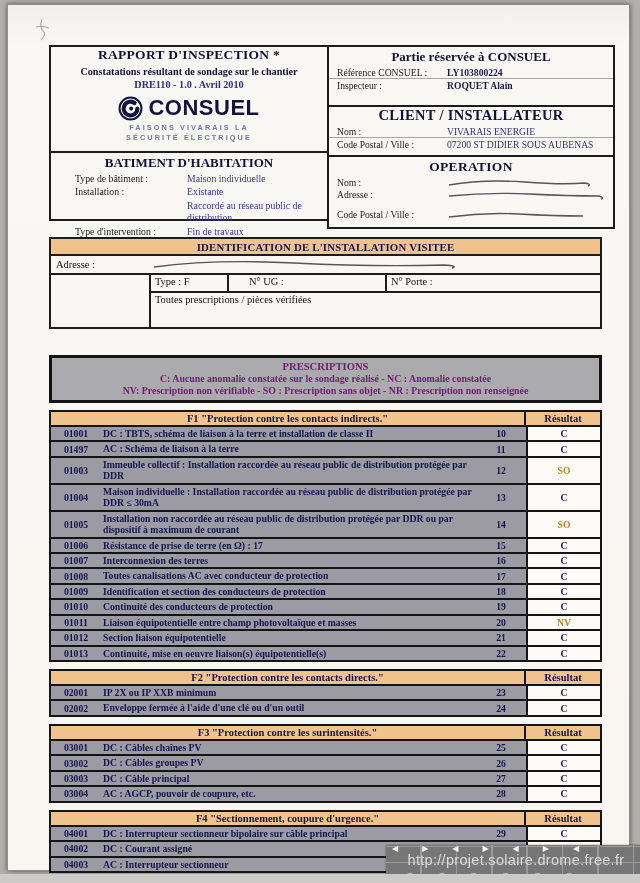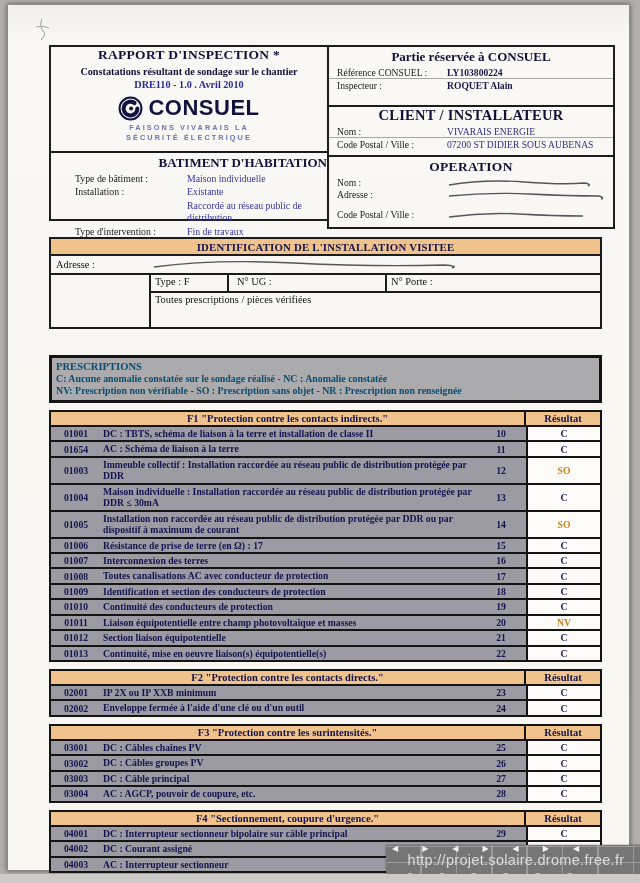--- a/index.html
+++ b/index.html
@@ -19,21 +19,21 @@
   .box+.box{margin-top:-2px}
   .rapport-box{height:108px;text-align:center;}
   .rapport-title{font-size:13.5px;font-weight:bold;color:#10103a;letter-spacing:.3px}
   .rapport-sub{font-size:10.2px;font-weight:bold;margin-top:3px;color:#10103a}
   .rapport-ver{font-size:10.2px;font-weight:bold;margin-top:2px;color:#2a2a9a}
   .logo-row{display:flex;align-items:center;justify-content:center;margin-top:5px;gap:5px}
   .logo-text{font-family:"Liberation Sans",sans-serif;font-size:22px;font-weight:bold;color:#12123f;letter-spacing:.5px}
   .tagline{font-family:"Liberation Sans",sans-serif;font-size:7.3px;font-weight:bold;
            letter-spacing:2.1px;color:#6a74b2;margin-top:2px;line-height:1.35}
   .bat-box{height:70px;padding-top:2px}
-  .bat-title{text-align:right;font-size:13px;font-weight:bold;color:#10103a}
+  .bat-title{text-align:center;font-size:13px;font-weight:bold;color:#10103a}
   .frow{display:flex;font-size:9.8px;padding:0 24px;margin-top:1.5px;line-height:1.25}
   .flabel{width:112px;color:#1a1a1a}
   .fvalue{color:#3434a0;flex:1}
   .rbox1{height:62px;padding-top:2px}
   .rbox1 .rtitle{text-align:center;font-size:13px;font-weight:bold;color:#10103a}
   .rrow{display:flex;font-size:9.6px;padding:1.5px 8px 0 8px;align-items:flex-end}
   .rlabel{width:110px;color:#1a1a1a}
   .rvalue{color:#19194c;font-weight:bold;flex:1}
   .rvalue.blue{color:#2e2e86;font-weight:normal}
   .hairline{border-bottom:1px solid #a9a7a4}
@@ -47,27 +47,27 @@
   .id-box{border:2px solid #1c1c1c;margin-top:8px;width:553px}
   .id-title{background:#f0c28c;text-align:center;font-weight:bold;font-size:10.8px;color:#13134e;
             padding:1.5px 0;border-bottom:2px solid #1c1c1c;letter-spacing:.2px}
   .id-adresse{display:flex;align-items:center;height:19px;border-bottom:2px solid #1c1c1c;
               font-size:10.4px;padding-left:5px}
   .id-grid{display:flex;height:52px}
   .id-empty{width:100px;border-right:2px solid #1c1c1c}
   .id-right{flex:1;display:flex;flex-direction:column}
   .id-row1{display:flex;height:18px;border-bottom:2px solid #1c1c1c;font-size:10.4px}
   .id-type{width:78px;border-right:2px solid #1c1c1c;padding:1px 4px}
-  .id-ug{width:158px;border-right:2px solid #1c1c1c;padding:1px 8px}
+  .id-ug{width:158px;border-right:2px solid #1c1c1c;padding:1px 20px}
   .id-porte{flex:1;padding:1px 4px}
   .id-row2{font-size:10.4px;padding:1px 4px}
 
   
   .presc{margin-top:26px;width:553px;border:3px solid #141414;background:#ababad;
-         padding:3px 4px 4px 4px;color:#0c4a6e}
+         text-align:center;padding:3px 4px 4px 4px;color:#701a75}
   .presc .p-title{font-size:10.6px;font-weight:bold}
   .presc .p-line{font-size:9.9px;font-weight:bold;margin-top:1px}
 
   
   .ftable{width:553px;margin-top:7px}
   .ft-head{display:flex;border:2px solid #141414;background:#f0c28c;font-weight:bold;color:#13134e}
   .ft-title{flex:1;text-align:center;font-size:10.5px;padding:1px 0;border-right:2px solid #141414}
   .ft-result-h{width:74px;text-align:center;font-size:10.5px;padding:1px 17px}
   .t-row{display:flex;border:2px solid #141414;margin-top:-2px;background:#9c9ba3;
          font-weight:bold;font-size:9.7px;color:#13134e;min-height:15px}
@@ -222,21 +222,21 @@
         <div class="ft-result-h">Résultat</div>
       </div>
       <div>
           <div class="t-row">
     <div class="c-code">01001</div>
     <div class="c-desc">DC : TBTS, schéma de liaison à la terre et installation de classe II</div>
     <div class="c-num">10</div>
     <div class="c-res">C</div>
   </div>
           <div class="t-row">
-    <div class="c-code">01654</div>
+    <div class="c-code">01497</div>
     <div class="c-desc">AC : Schéma de liaison à la terre</div>
     <div class="c-num">11</div>
     <div class="c-res">C</div>
   </div>
           <div class="t-row">
     <div class="c-code">01003</div>
     <div class="c-desc">Immeuble collectif : Installation raccordée au réseau public de distribution protégée par DDR</div>
     <div class="c-num">12</div>
     <div class="c-res res-alt">SO</div>
   </div>

